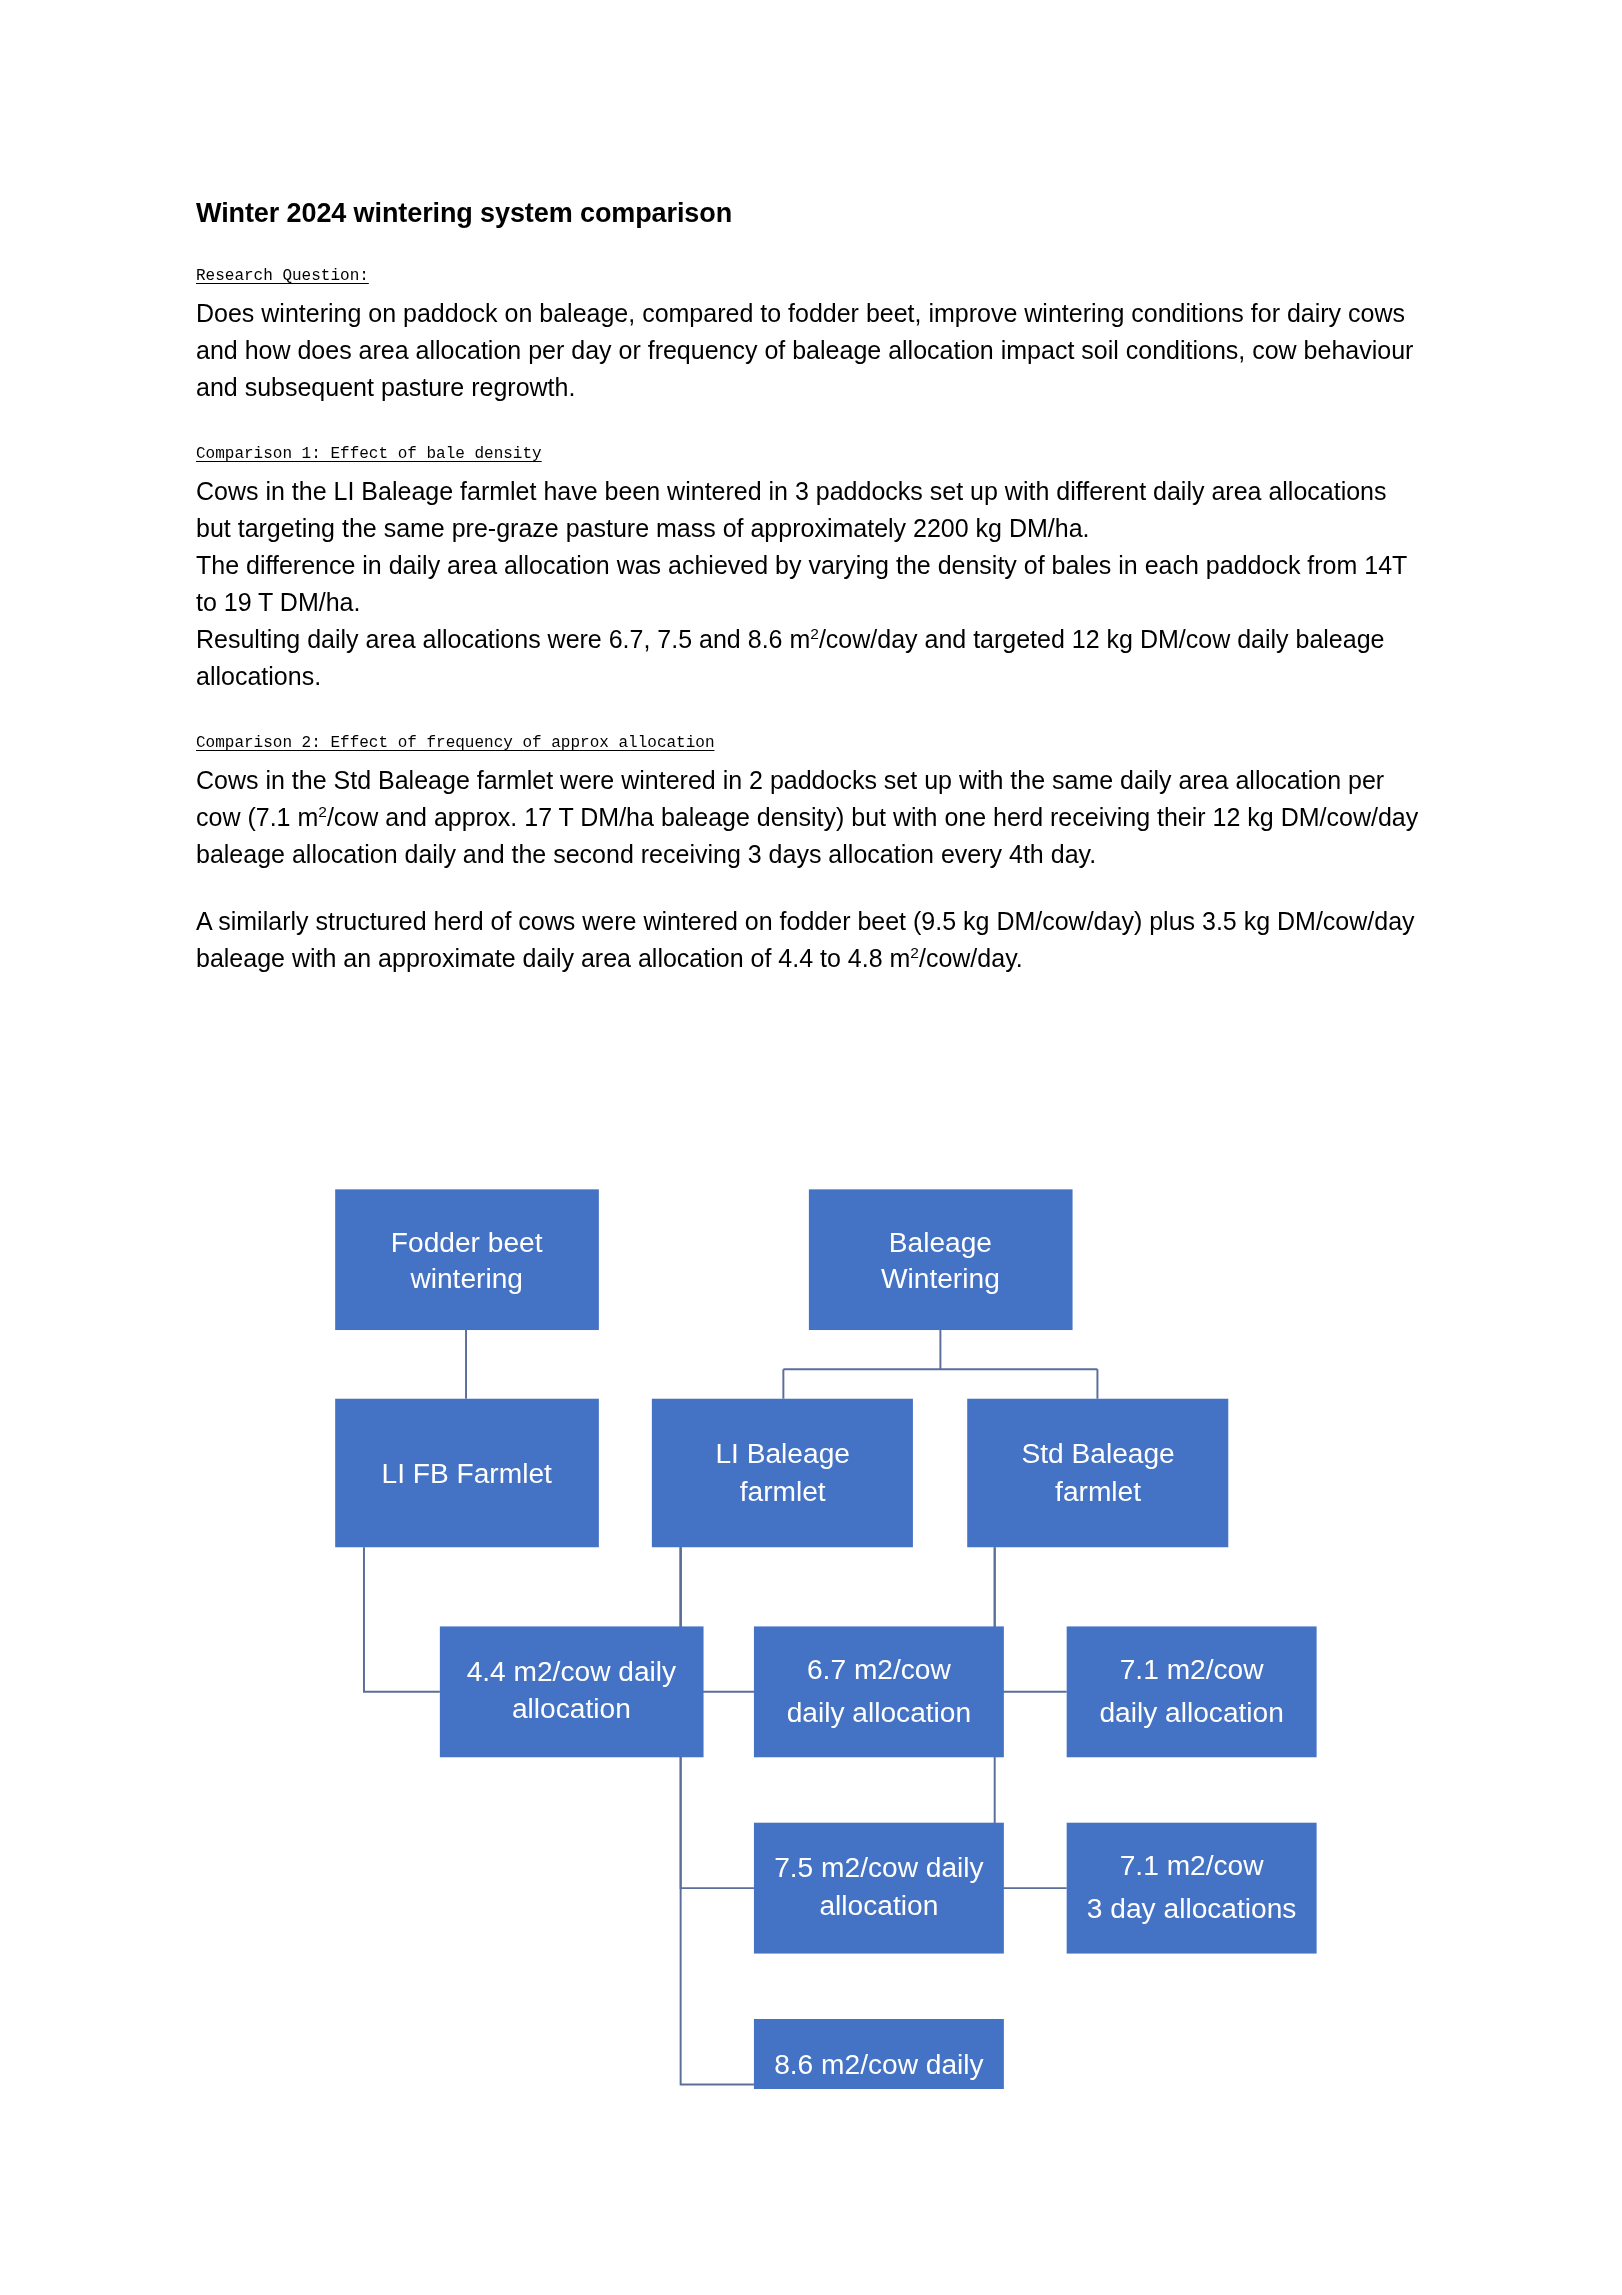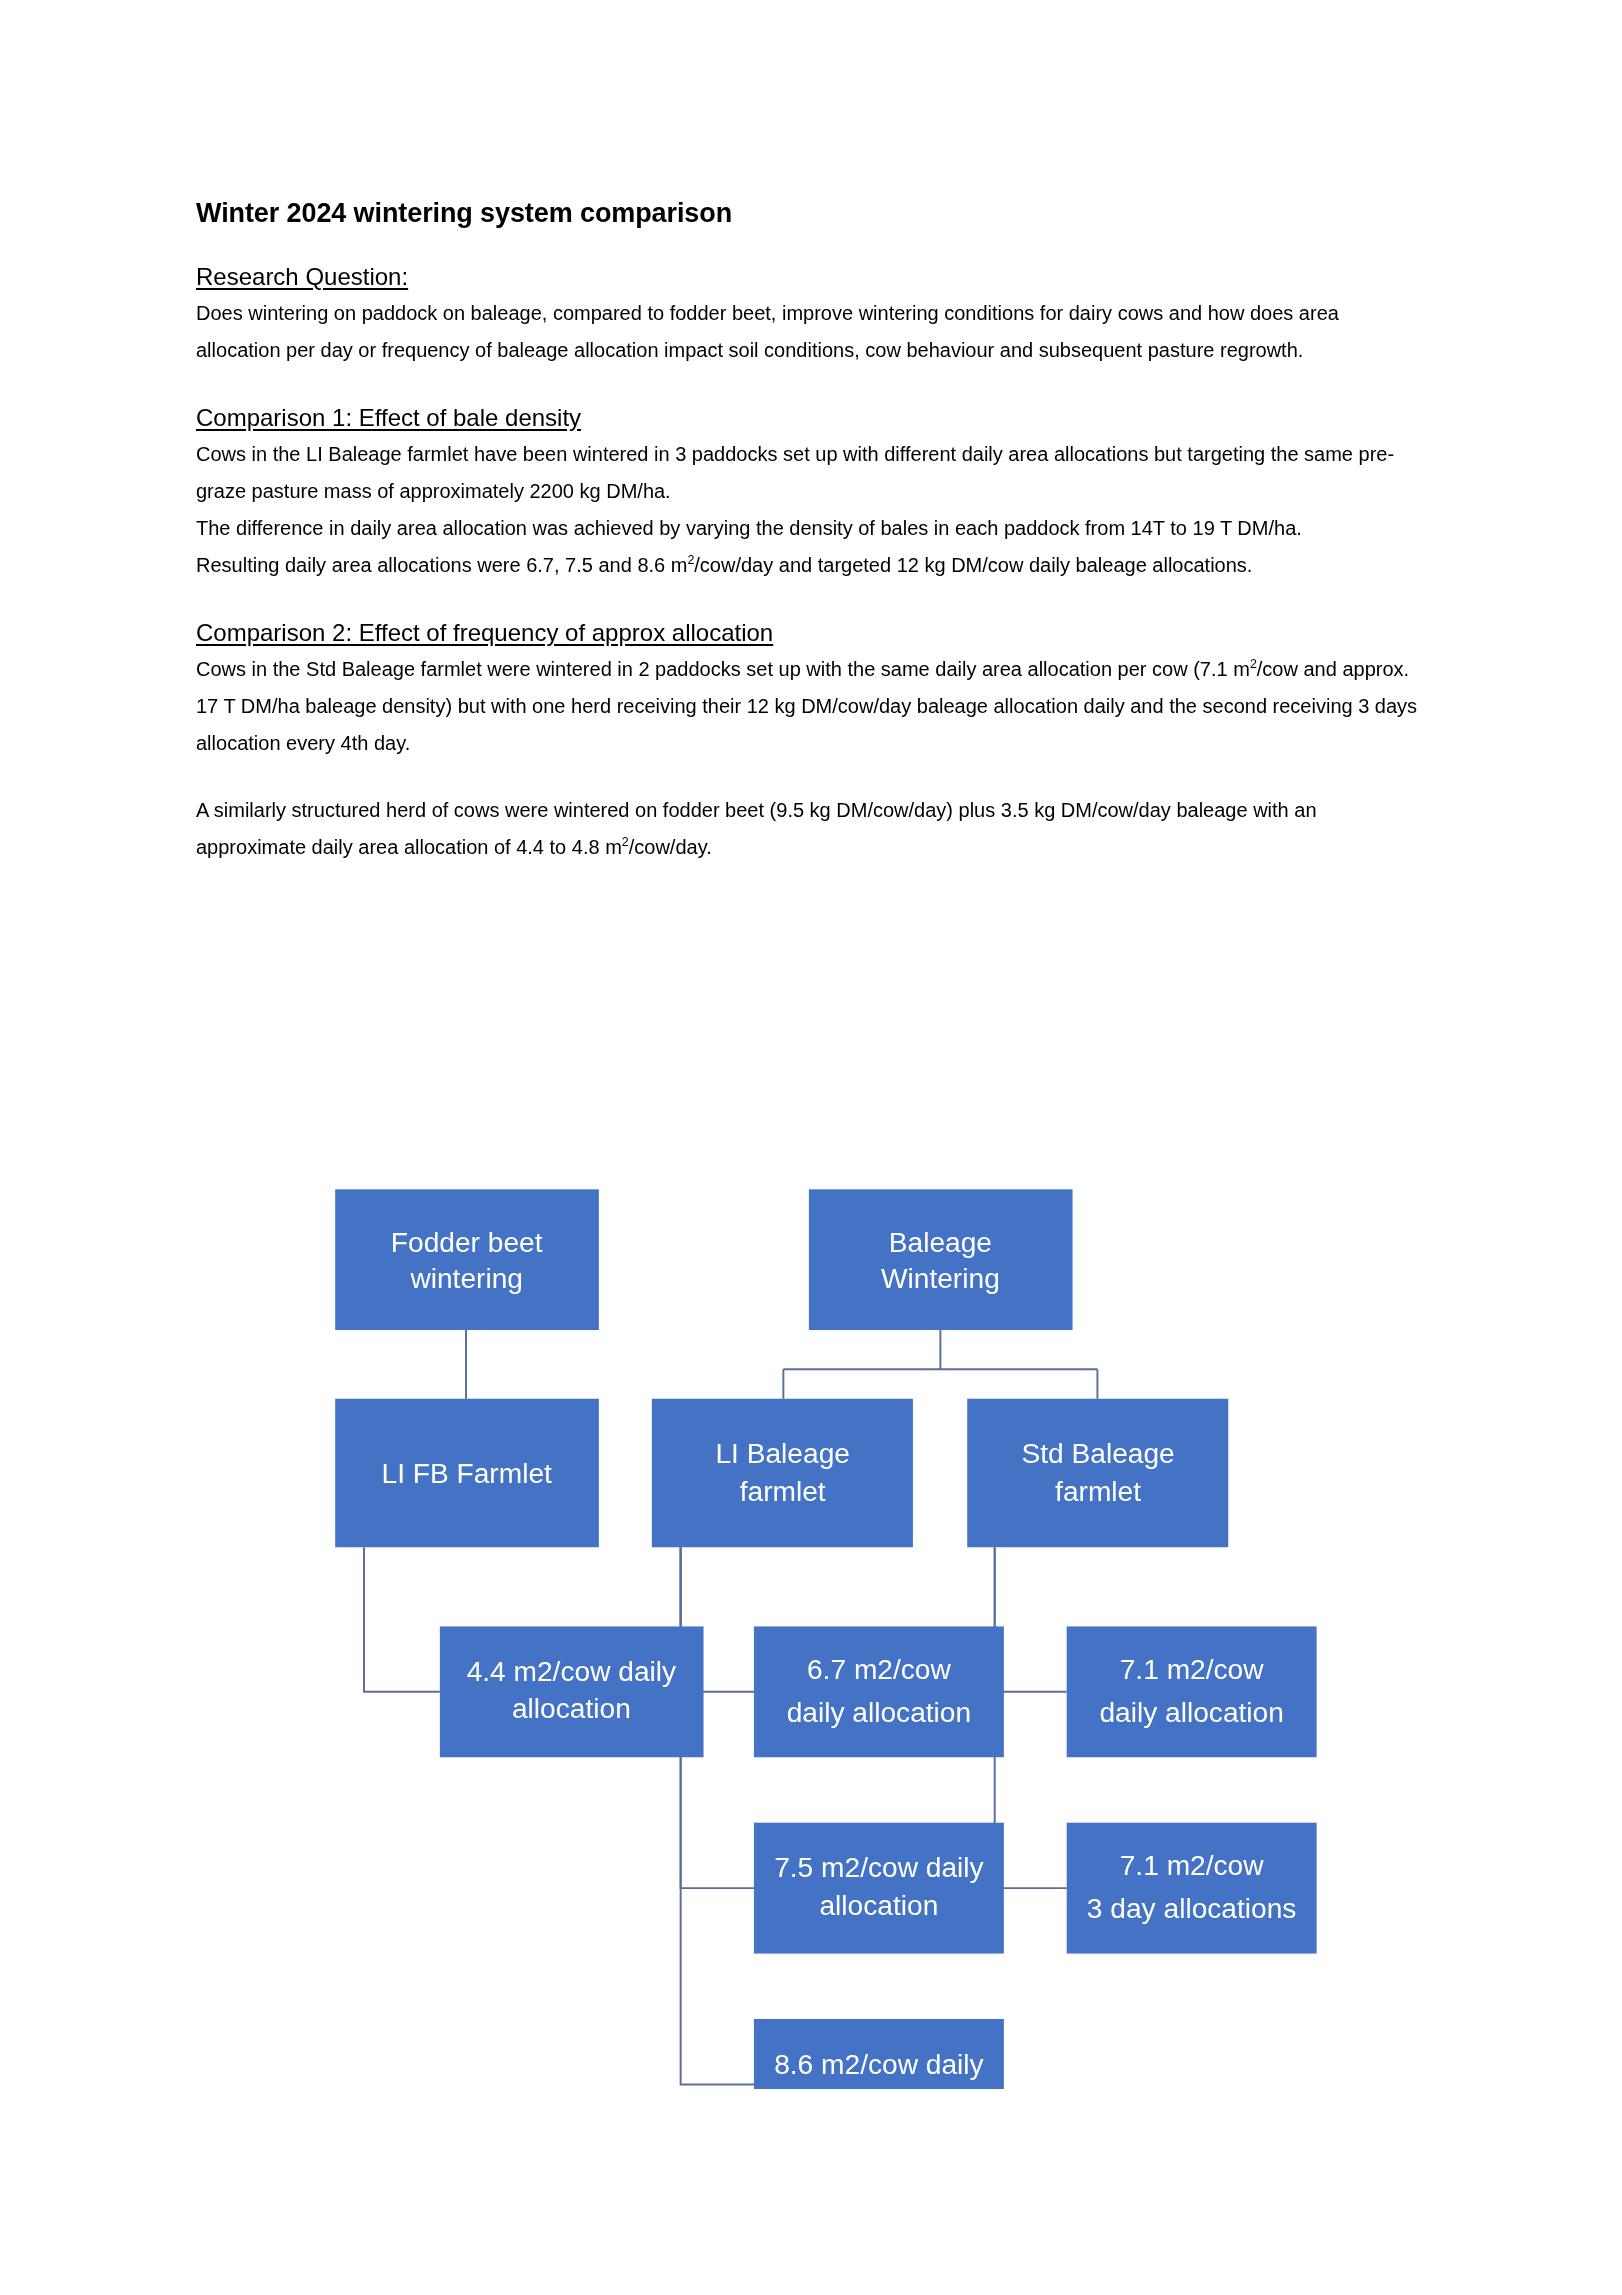--- a/index.html
+++ b/index.html
@@ -36,30 +36,31 @@
     font-weight: bold;
     letter-spacing: -0.1px;
     margin: 0 0 29px 0;
     line-height: 1.15;
   }
 
   .section { margin: 0 0 30px 0; }
   .section:last-child { margin-bottom: 0; }
 
   .section-heading {
-    font-size: 24px;
+    font-size: 16px;
     line-height: 37px;
     text-decoration: underline;
     text-underline-offset: 3.3px;
     margin: 0;
     white-space: nowrap;
+    font-family: Liberation Mono, monospace;
   }
 
   .para {
-    font-size: 20px;
+    font-size: 25px;
     line-height: 37px;
     margin: 0;
   }
 
   sup {
     font-size: 0.62em;
     vertical-align: super;
     line-height: 0;
   }
 

